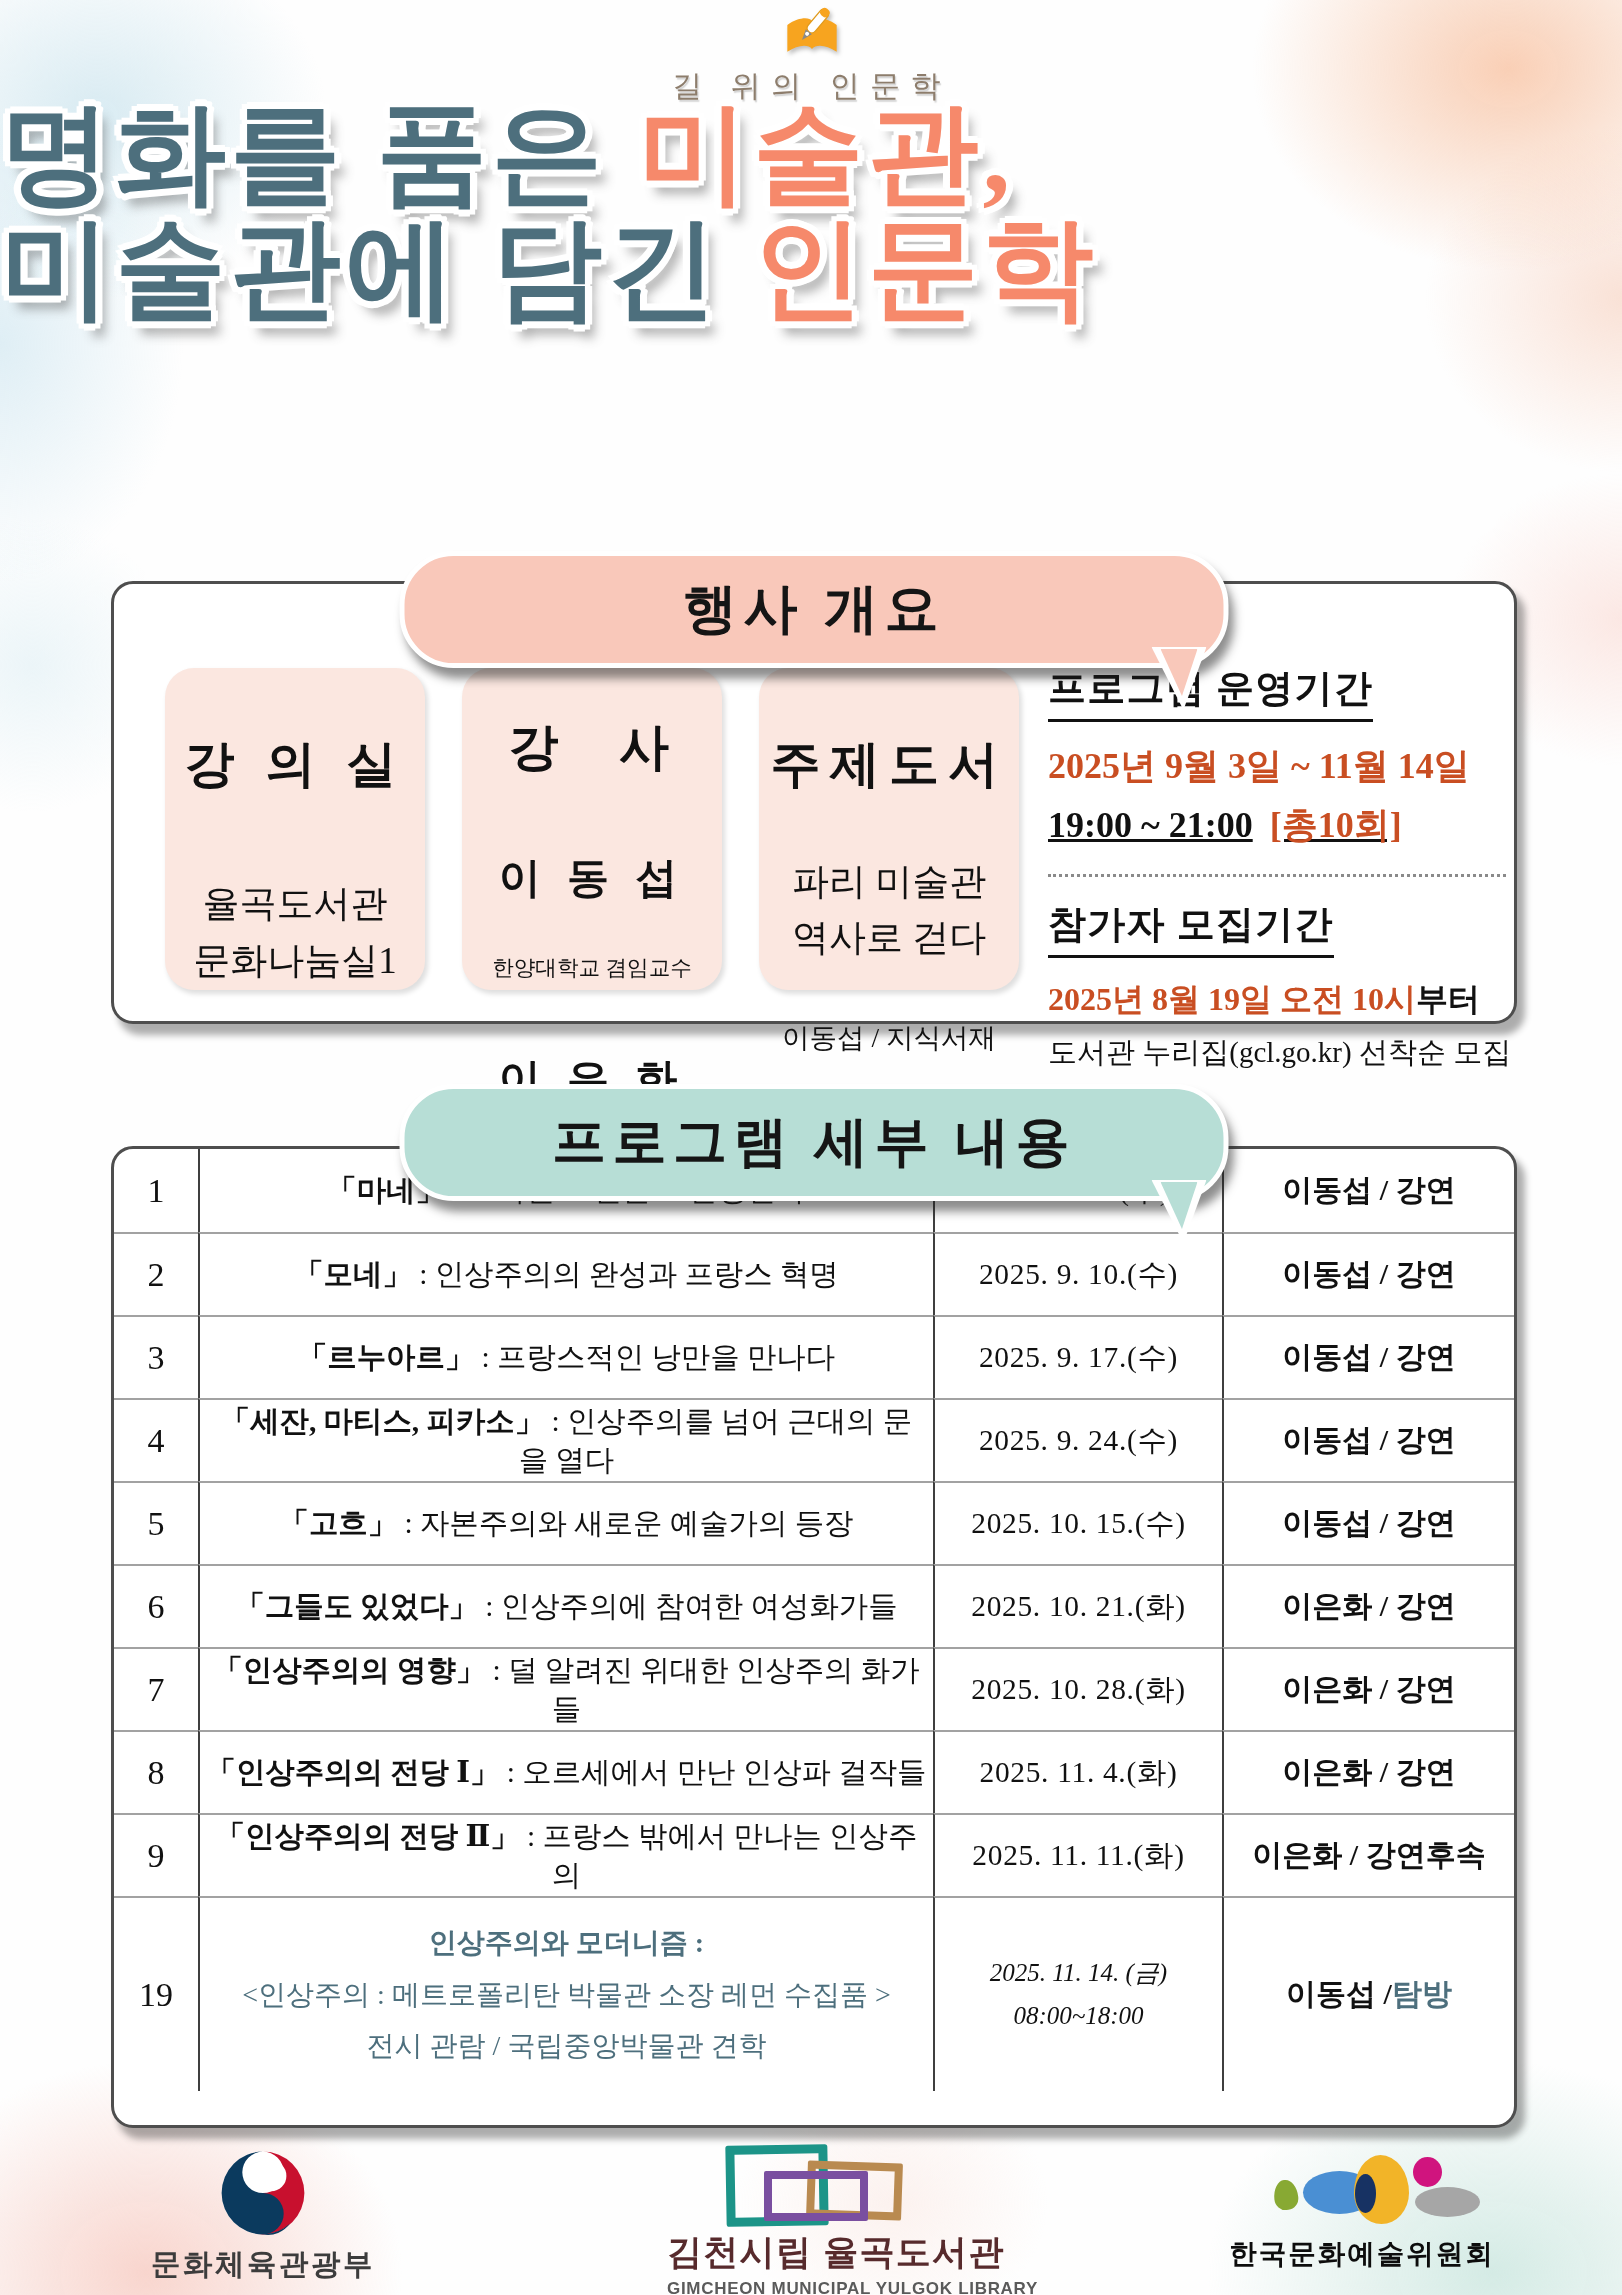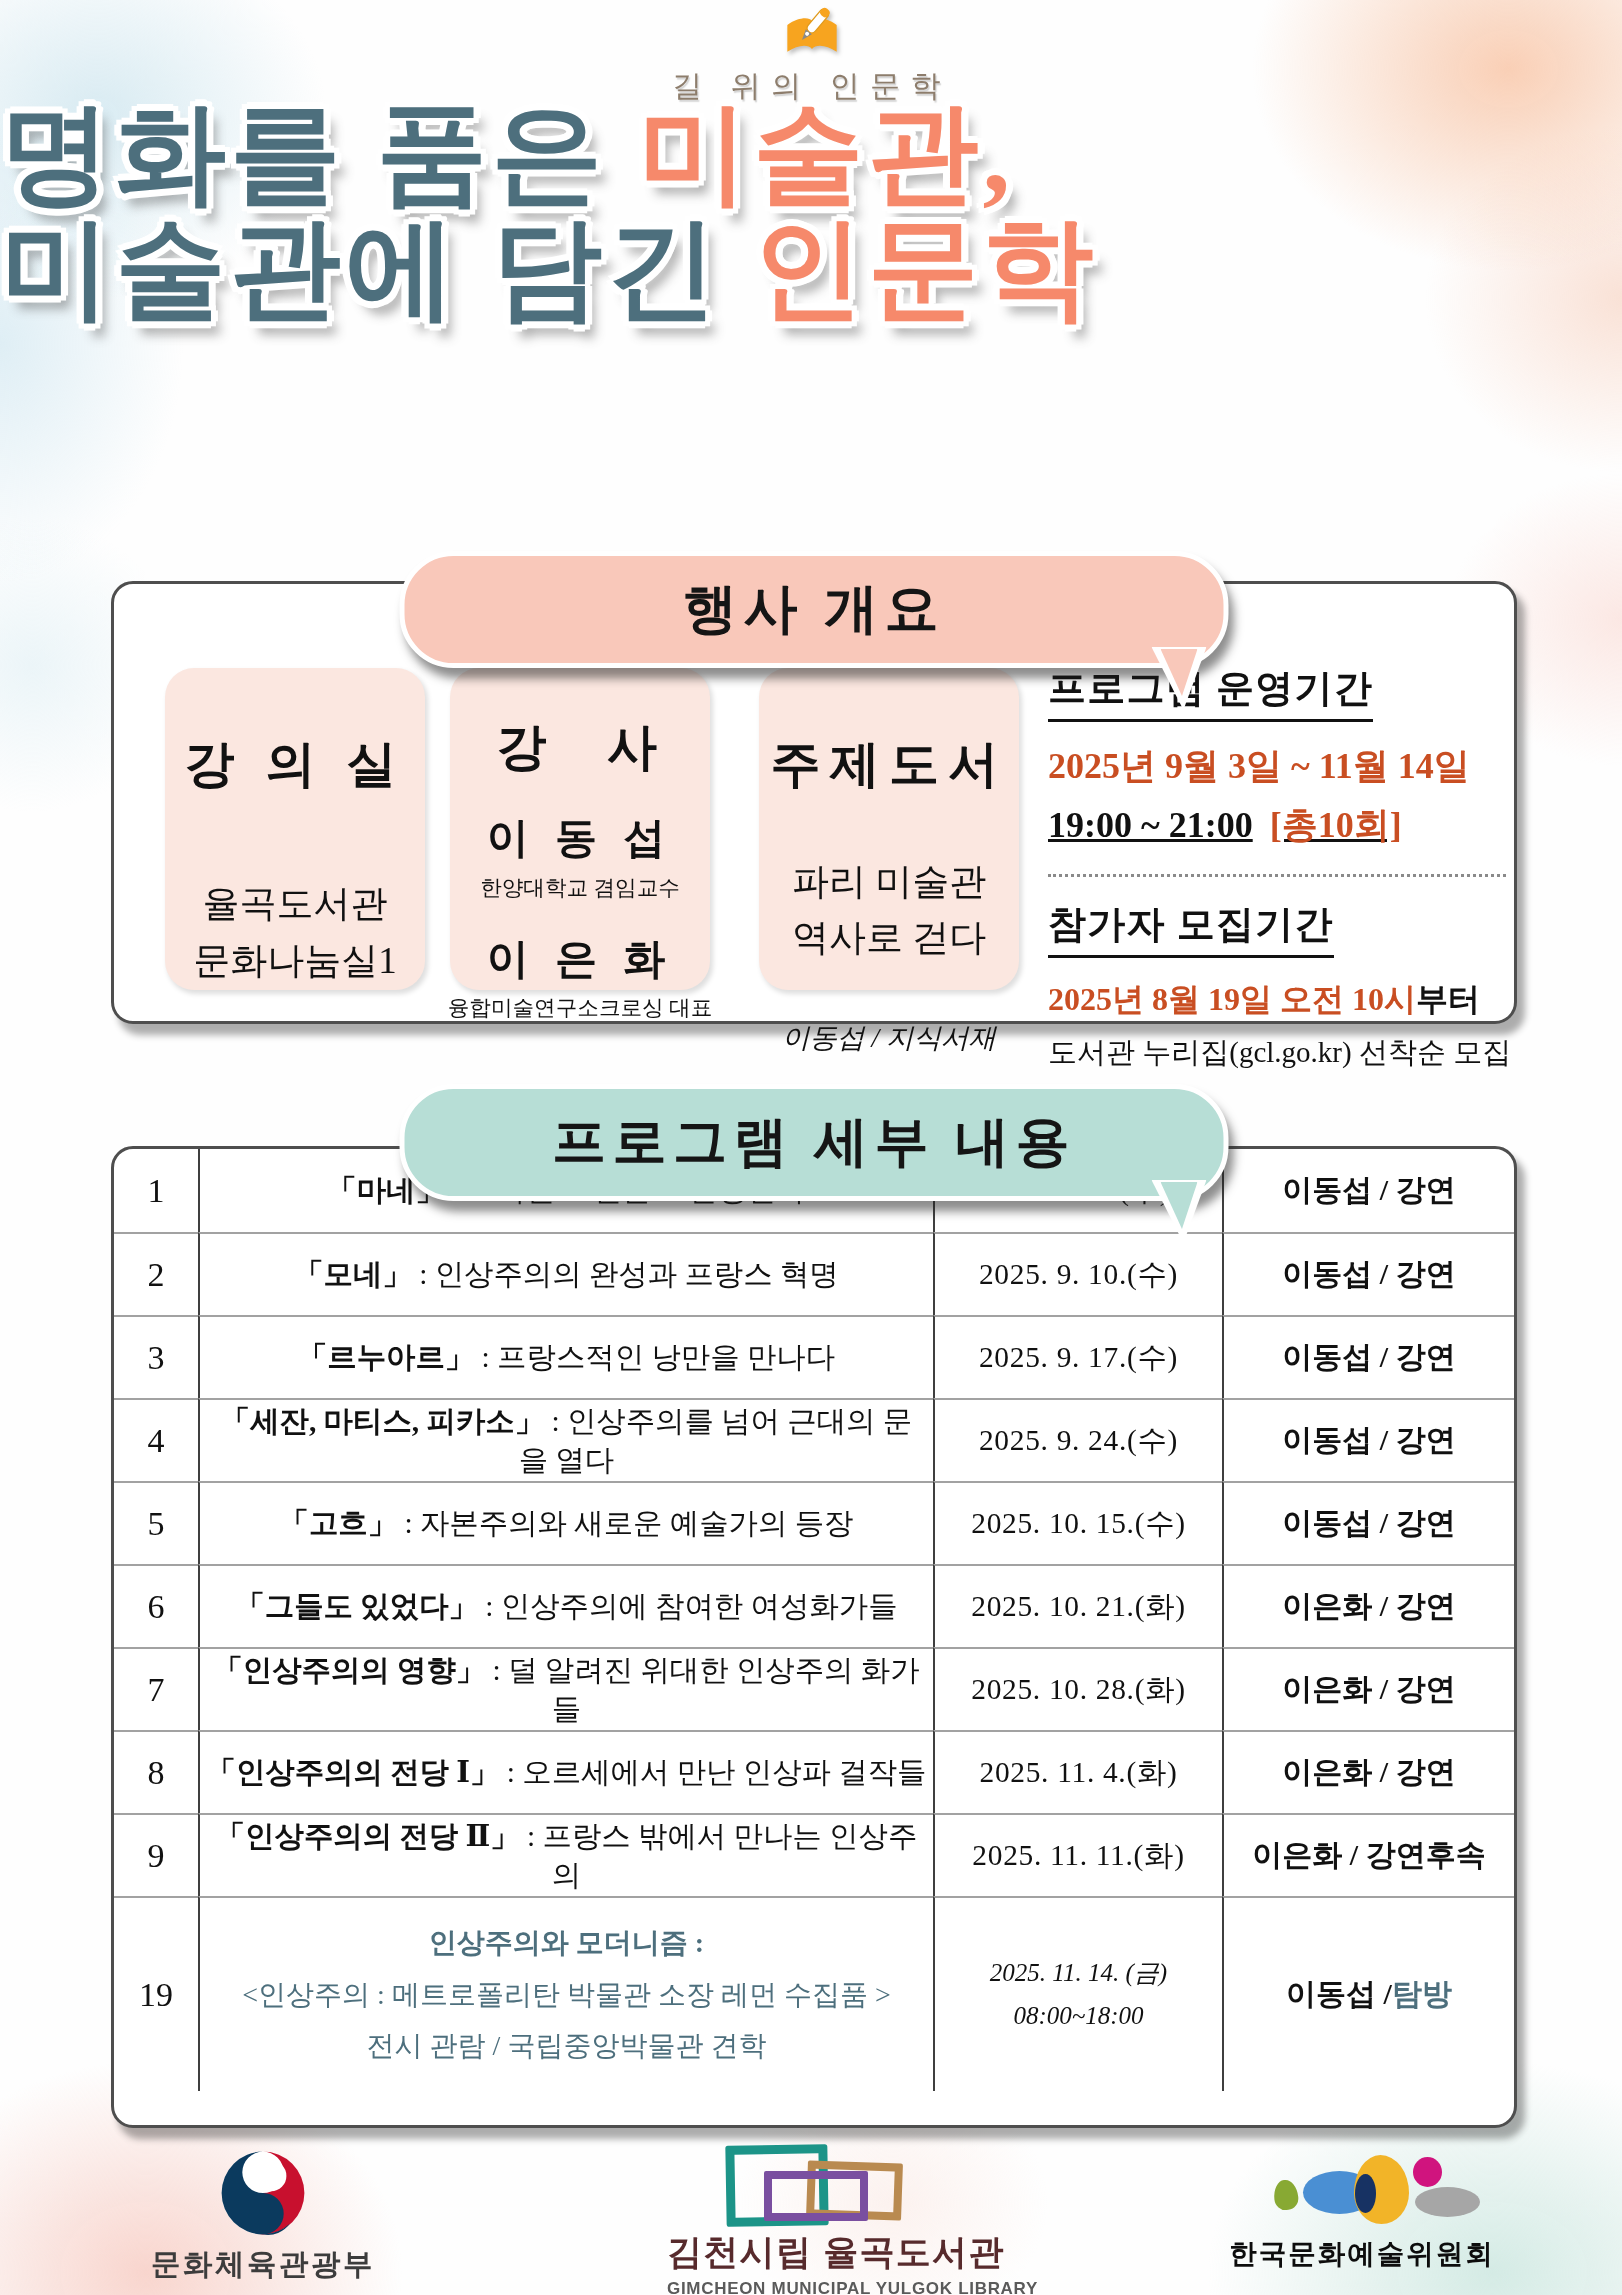--- a/index.html
+++ b/index.html
@@ -79,31 +79,31 @@
   #program .bubble{top:-65px;background:var(--bubble-mint);}
   #program .bubble .tail-inner{background:var(--bubble-mint);}
 
   
   .pinkbox{
     position:absolute;top:84px;width:260px;height:322px;background:var(--card-pink);
     border-radius:29px;box-shadow:2.6px 3.9px 5.2px rgba(0,0,0,.13);
     display:flex;flex-direction:column;align-items:center;text-align:center;
   }
   #box-room{left:51px;}
-  #box-lecturer{left:336px;}
+  #box-lecturer{left:348px;gap:40px;}
   #box-book{left:645px;}
   .pink-title{font-size:50px;font-weight:bold;letter-spacing:9.2px;margin-top:63px;}
   #box-lecturer .pink-title{word-spacing:35px;letter-spacing:6.5px;margin-top:46px;}
   #box-room .pb-line{font-size:37px;line-height:1.55;}
   #box-room .pb-lines{margin-top:77px;}
   .lect-name{font-size:42px;font-weight:bold;letter-spacing:7.9px;margin-top:29px;}
   .lect-role{font-size:21.6px;margin-top:6.5px;white-space:nowrap;}
   #box-book .pb-lines{margin-top:56px;}
   #box-book .pb-line{font-size:37px;line-height:1.5;}
-  #box-book .pb-credit{font-size:27.5px;margin-top:55px;font-style:italic;}
+  #box-book .pb-credit{font-size:27.5px;margin-top:55px;}
 
   .info-col{position:absolute;left:934px;top:79px;width:465px;}
   .info-heading{
     display:inline-block;font-size:38px;font-weight:bold;letter-spacing:1.3px;
     border-bottom:3.3px solid #111;padding-bottom:5.2px;
   }
   .info-dates{font-size:36px;font-weight:bold;color:var(--accent);margin-top:19.6px;white-space:nowrap;}
   .info-time{font-size:36px;font-weight:bold;margin-top:10.5px;white-space:nowrap;text-decoration:underline;}
   .info-time .sessions{color:var(--accent);margin-left:17px;}
   .info-dotted{border:none;border-top:3.3px dotted #8a8a8a;margin:23.6px 0 22px 0;width:458px;}

